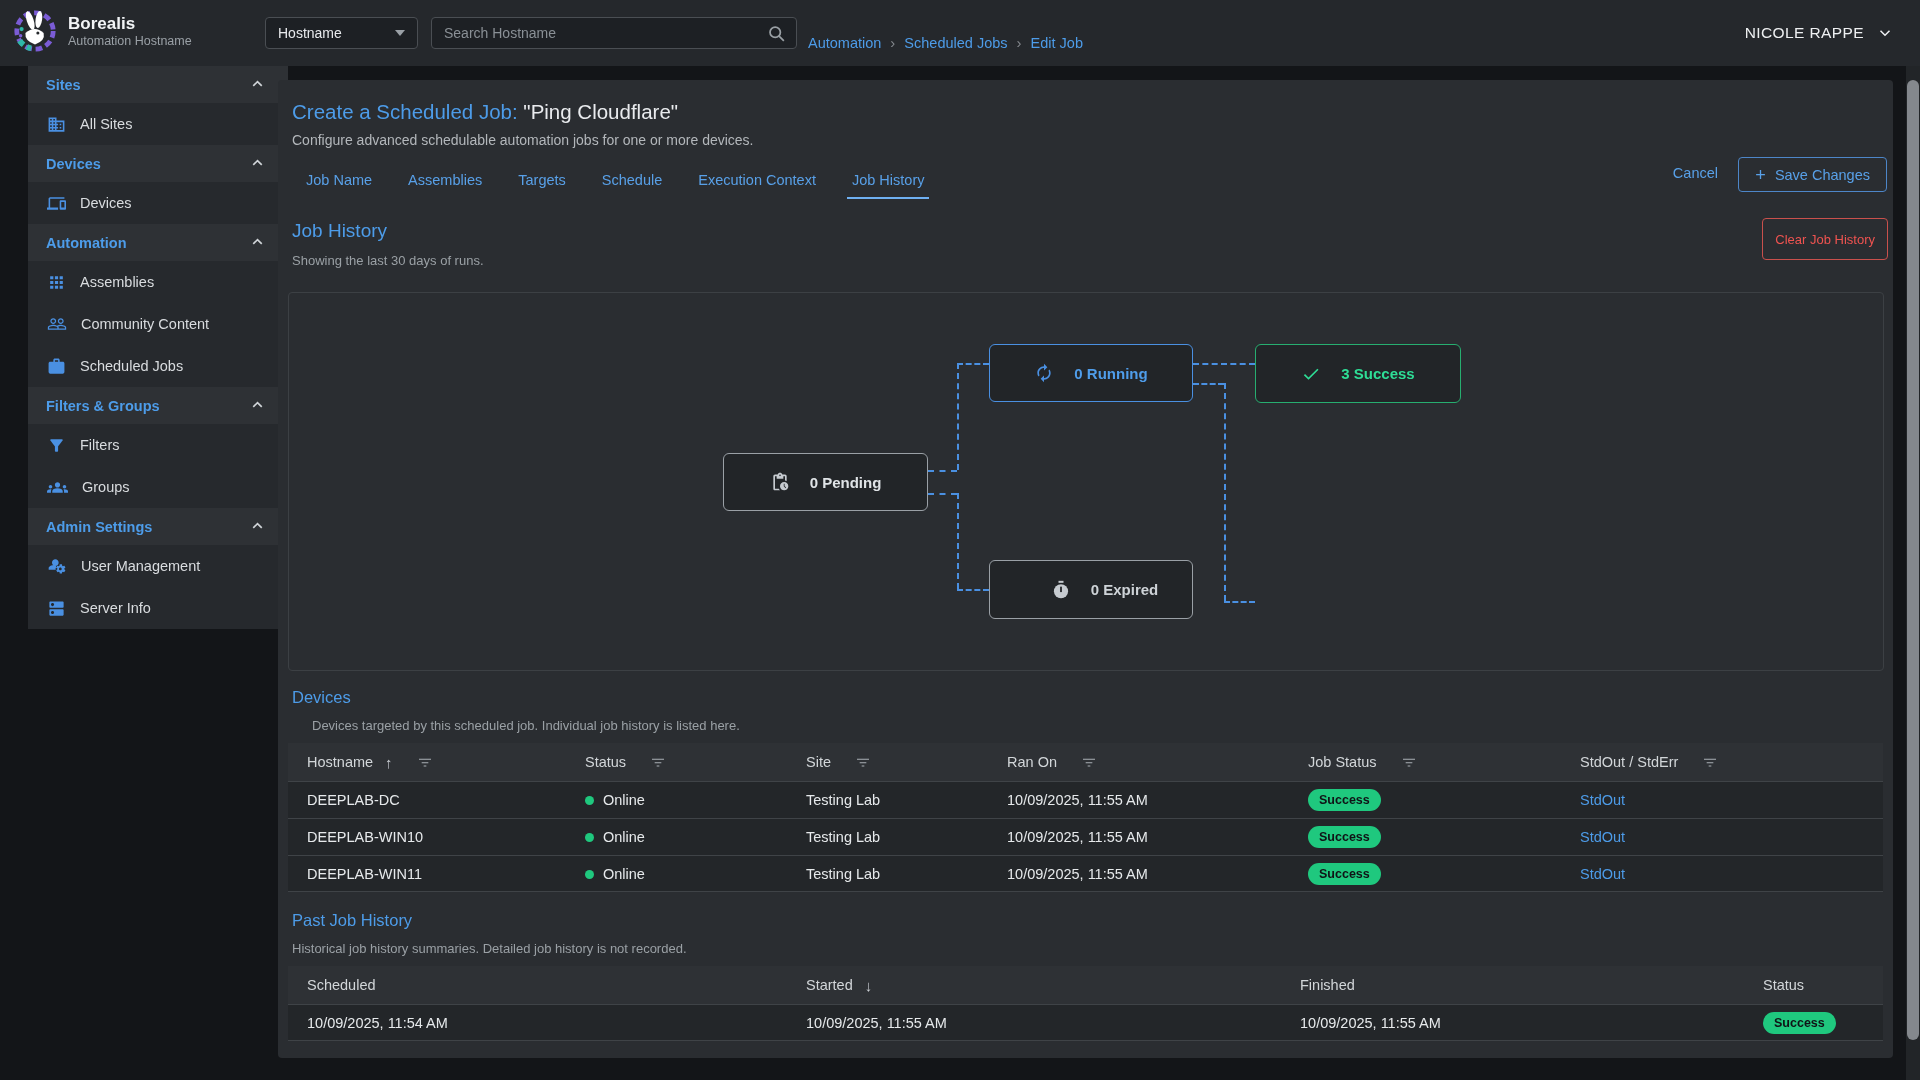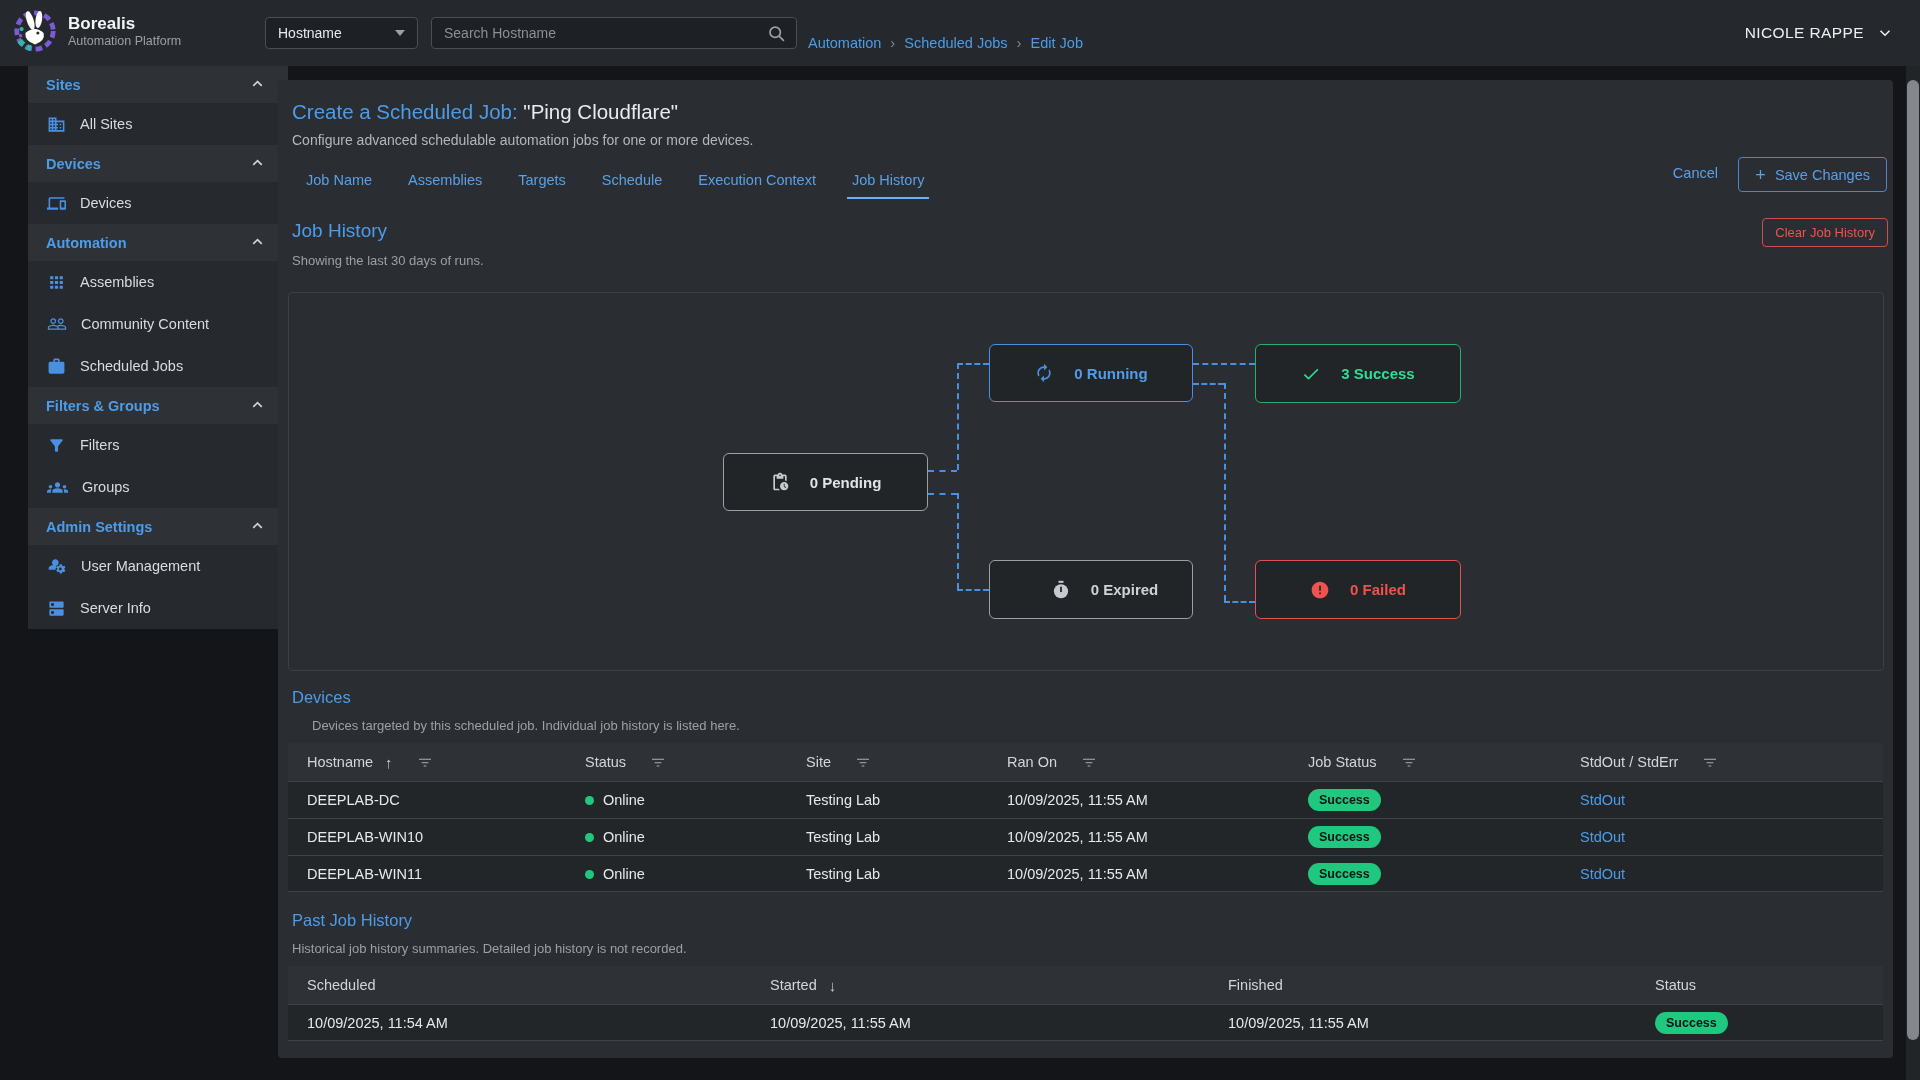--- a/index.html
+++ b/index.html
@@ -36,21 +36,21 @@
   .page-subtitle { position:absolute; left:14px; top:52px; font-size:14px; color:#b3b7bb; }
   .tabs { position:absolute; left:10px; top:86px; display:flex; }
   .tab { padding:6px 5px 9px; margin:0 13px; font-size:14.5px; color:#58a0e8; cursor:pointer; }
   .tab.active { border-bottom:2px solid #6fb0f2; }
   .cancel-btn { position:absolute; top:85px; right:175px; font-size:14.5px; color:#58a0e8; cursor:pointer; }
   .save-btn { position:absolute; top:77px; right:6px; height:35px; display:flex; align-items:center; gap:9px; padding:0 16px; border:1px solid #4d86c8; border-radius:4px; color:#58a0e8; font-size:14.5px; cursor:pointer; background:transparent; }
   .plus { font-size:18px; line-height:1; }
 
   .jh-heading { position:absolute; left:14px; top:140px; font-size:19px; color:#4d9ce9; }
   .jh-sub { position:absolute; left:14px; top:173px; font-size:13px; color:#9aa0a5; }
-  .clear-btn { position:absolute; top:138px; right:5px; height:29px; display:flex; align-items:center; padding:2px 12px; border:1px solid #c9504c; border-radius:4px; color:#ef5350; font-size:13px; cursor:pointer; background:transparent; }
+  .clear-btn { position:absolute; top:138px; right:5px; height:42px; display:flex; align-items:center; padding:2px 12px; border:1px solid #c9504c; border-radius:4px; color:#ef5350; font-size:13px; cursor:pointer; background:transparent; }
 
   
   .flow { position:absolute; left:10px; top:212px; width:1596px; height:379px; border:1px solid #3c4044; border-radius:4px; }
   .flow-node { position:absolute; display:flex; align-items:center; justify-content:center; gap:20px; background:#222528; border:1px solid; border-radius:6px; font-weight:bold; font-size:15px; cursor:pointer; }
   .node-pending { left:434px; top:160px; width:205px; height:58px; border-color:#9aa0a6; color:#dfe3e6; }
   .node-running { left:700px; top:51px;  width:204px; height:58px; border-color:#4a90e2; color:#4f9dea; }
   .node-success { left:966px; top:51px;  width:206px; height:59px; border-color:#27ae70; color:#2ede96; }
   .node-expired { left:700px; top:267px; width:204px; height:59px; border-color:#9aa0a6; color:#ced3d7;padding-left:27px; }
   .node-failed  { left:966px; top:267px; width:206px; height:59px; border-color:#e05252; color:#ef5350; }
   .conn-h { position:absolute; height:0; border-top:2px dashed #4a90e2; }
@@ -58,21 +58,21 @@
 
   
   .dev-heading  { position:absolute; left:14px; top:608px; font-size:16.5px; color:#4d9ce9; }
   .dev-sub      { position:absolute; left:14px; top:638px; font-size:13px; color:#9aa0a5;margin-left:20px; }
   .past-heading { position:absolute; left:14px; top:831px; font-size:16.5px; color:#4d9ce9; }
   .past-sub     { position:absolute; left:14px; top:861px; font-size:13px; color:#9aa0a5; }
 
   .dev-table  { position:absolute; left:10px; top:663px; width:1595px; }
   .past-table { position:absolute; left:10px; top:886px; width:1595px; }
   .grid-dev  { display:grid; grid-template-columns:297px 221px 201px 301px 272px 1fr; align-items:center; }
-  .grid-past { display:grid; grid-template-columns:482px 458px 427px 1fr; align-items:center; }
+  .grid-past { display:grid; grid-template-columns:482px 458px 427px 1fr; align-items:center;gap:36px; }
   .t-head { height:38px; background:#2e3135; color:#d2d6d9; font-size:14.5px; }
   .t-row  { height:37px; background:#232629; border-top:1px solid #3f4347; font-size:14.5px; color:#e6e9eb; }
   .t-row:last-child { border-bottom:1px solid #3f4347; }
   .pad1 { padding-left:19px; }
   .hcell { display:flex; align-items:center; gap:12px; }
   .sort-arrow { color:#c7cbd0; font-size:15px; }
   .filter-icon { margin-left:12px; cursor:pointer; display:flex; }
   .dot { width:9px; height:9px; border-radius:50%; background:#1fc87e; display:inline-block; margin-right:9px; }
   .badge { display:inline-block; background:#1fc87e; color:#101316; font-weight:bold; font-size:12.5px; padding:4px 11px; border-radius:12px; }
   .link { color:#4d9ce9; cursor:pointer; }
@@ -91,21 +91,21 @@
       <path d="M8 34 A19 19 0 0 0 20 42" fill="none" stroke="#2fb7a8" stroke-width="6" stroke-dasharray="6 4"></path>
       <circle cx="10" cy="22" r="2.2" fill="#2fb7a8"></circle>
         <circle cx="9" cy="29" r="1.8" fill="#7b5cd6"></circle>
       <ellipse cx="19" cy="13" rx="3.6" ry="10" transform="rotate(-18 19 13)" fill="#fff"></ellipse>
       <ellipse cx="28" cy="12" rx="3.4" ry="9" transform="rotate(8 28 12)" fill="#fff"></ellipse>
       <path d="M14 26 q10 -8 19 0 q2 8 -9 12 q-11 -4 -10 -12z" fill="#fff"></path>
       <circle cx="27" cy="26" r="1.6" fill="#25282c"></circle>
     </svg>
     <div>
       <div class="brand-name">Borealis</div>
-      <div class="brand-tagline">Automation Platform</div>
+      <div class="brand-tagline">Automation Hostname</div>
     </div>
   </div>
 
   <div class="host-select">
     <span>Hostname</span>
     <span class="caret-down"></span>
   </div>
 
   <div class="search-box">
     <input type="text" placeholder="Search Hostname" style="">
@@ -281,26 +281,20 @@
       <span>3 Success</span>
     </div>
     <div class="flow-node node-expired">
       <svg width="20" height="20" viewBox="0 0 24 24">
           <rect x="9" y="1" width="6" height="2.4" fill="#c6cbd0"></rect>
           <circle cx="12" cy="13.5" r="8.5" fill="#c6cbd0"></circle>
           <rect x="10.9" y="8" width="2.2" height="6.5" fill="#26292c"></rect>
         </svg>
       <span>0 Expired</span>
     </div>
-    <div class="flow-node node-failed">
-      <svg width="20" height="20" viewBox="0 0 24 24" fill="#ef5350">
-          <path d="M12 2C6.48 2 2 6.48 2 12s4.48 10 10 10 10-4.48 10-10S17.52 2 12 2zm1 15h-2v-2h2v2zm0-4h-2V7h2v6z"></path>
-        </svg>
-      <span>0 Failed</span>
-    </div>
   </div>
 
   <div class="dev-heading">Devices</div>
   <div class="dev-sub">Devices targeted by this scheduled job. Individual job history is listed here.</div>
 
   <div class="dev-table">
     <div class="grid-dev t-head">
       <div class="hcell pad1">
         <span>Hostname</span>
         <span class="sort-arrow">↑</span>

